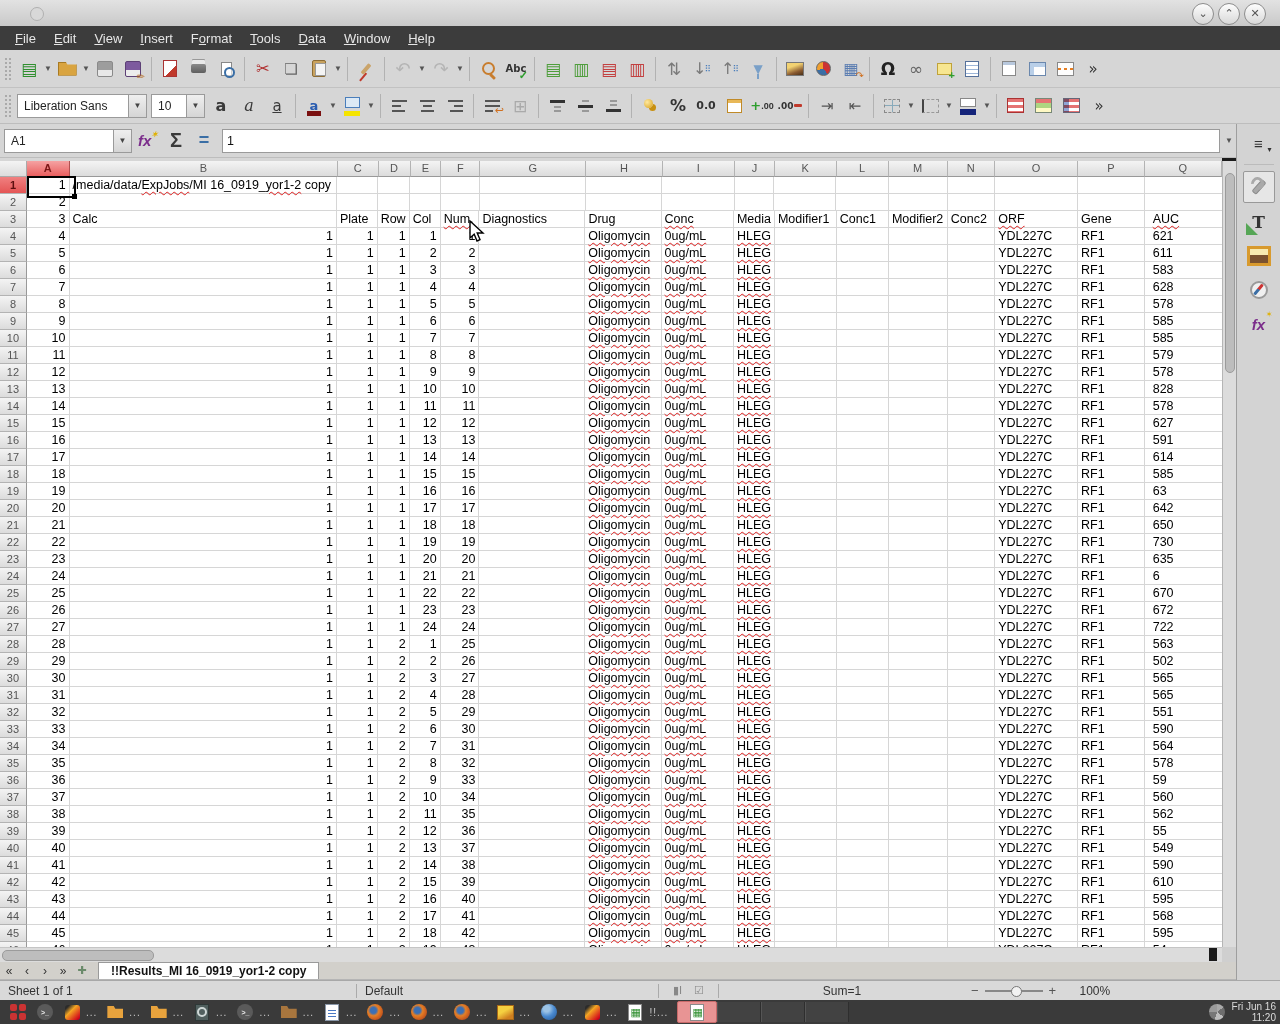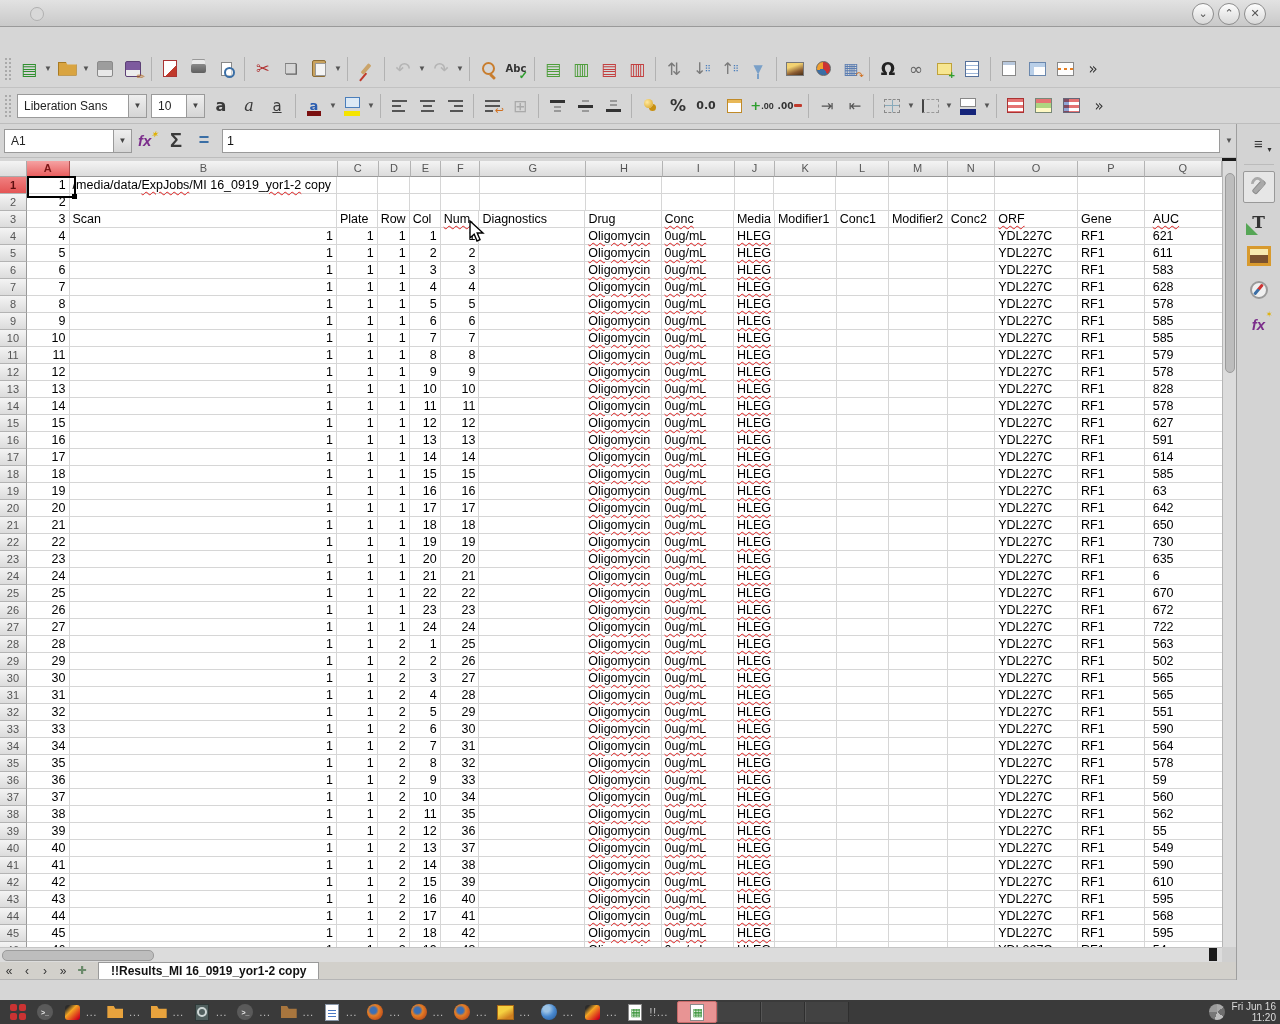--- a/index.html
+++ b/index.html
@@ -217,20 +217,31 @@
 
 <div id="app">
 
   <div id="titlebar">
     <div class="win-circle"></div>
     <div class="winbtn" style="right:66px;">⌄</div>
     <div class="winbtn" style="right:40px;">⌃</div>
     <div class="winbtn" style="right:14px;">✕</div>
   </div>
 
+  <div id="menubar">
+      <span class="menu-item"><u>F</u>ile</span>
+      <span class="menu-item"><u>E</u>dit</span>
+      <span class="menu-item"><u>V</u>iew</span>
+      <span class="menu-item"><u>I</u>nsert</span>
+      <span class="menu-item">F<u>o</u>rmat</span>
+      <span class="menu-item"><u>T</u>ools</span>
+      <span class="menu-item"><u>D</u>ata</span>
+      <span class="menu-item"><u>W</u>indow</span>
+      <span class="menu-item"><u>H</u>elp</span>
+    </div>
 
   <div id="toolbar1" class="toolbar">
       <div class="grip"></div>
       <div class="tb-btn ic-new-document"></div>
       <div class="tb-dd">▼</div>
       <div class="tb-btn ic-open"></div>
       <div class="tb-dd">▼</div>
       <div class="tb-btn ic-save"></div>
       <div class="tb-btn ic-save-as"></div>
       <div class="tb-sep"></div>
@@ -399,21 +410,21 @@
         <div class="cell" style="width: 54px;"></div>
         <div class="cell" style="width: 61px;"></div>
         <div class="cell" style="width: 49px;"></div>
         <div class="cell" style="width: 86px;"></div>
         <div class="cell" style="width: 69px;"></div>
         <div class="cell qcol" style="width: 80px;"></div>
       </div>
       <div class="grow">
         <div class="rowh">3</div>
         <div class="cell num" style="width: 44px;">3</div>
-        <div class="cell" style="width: 278px;">Scan</div>
+        <div class="cell" style="width: 278px;">Calc</div>
         <div class="cell" style="width: 42px;">Plate</div>
         <div class="cell" style="width: 33px;">Row</div>
         <div class="cell" style="width: 32px;">Col</div>
         <div class="cell sp" style="width: 40px;">Num.</div>
         <div class="cell" style="width: 110px;">Diagnostics</div>
         <div class="cell" style="width: 79px;">Drug</div>
         <div class="cell sp" style="width: 75px;">Conc</div>
         <div class="cell" style="width: 41px;">Media</div>
         <div class="cell" style="width: 64px;">Modifier1</div>
         <div class="cell" style="width: 54px;">Conc1</div>
@@ -1300,20 +1311,38 @@
 
   <div id="sheettabbar">
     <div class="navbtn">«</div>
     <div class="navbtn">‹</div>
     <div class="navbtn">›</div>
     <div class="navbtn">»</div>
     <div id="addsheet">✚</div>
     <div id="sheettab">!!Results_MI 16_0919_yor1-2 copy</div>
   </div>
 
+  <div id="statusbar">
+    <span id="st-sheetinfo">Sheet 1 of 1</span>
+    <span class="st-sep"></span>
+    <span id="st-default">Default</span>
+    <span class="st-sep"></span>
+    <span class="st-icon">▮I</span>
+    <span class="st-icon">☑</span>
+    <span class="st-sep"></span>
+    <span id="st-sum">Sum=1</span>
+    <div id="zoomwrap">
+      <span class="zoomsign">−</span>
+      <div id="zoomtrack">
+        <div id="zoomthumb"></div>
+      </div>
+      <span class="zoomsign">+</span>
+    </div>
+    <span id="st-zoom">100%</span>
+  </div>
 
   <div id="sidebar">
       <div class="sb-item ic-sidebar-settings"></div>
       <div class="sb-sep"></div>
       <div class="sb-item ic-properties active"></div>
       <div class="sb-item ic-styles"></div>
       <div class="sb-item ic-gallery"></div>
       <div class="sb-item ic-navigator"></div>
       <div class="sb-item ic-functions"></div>
     </div>

